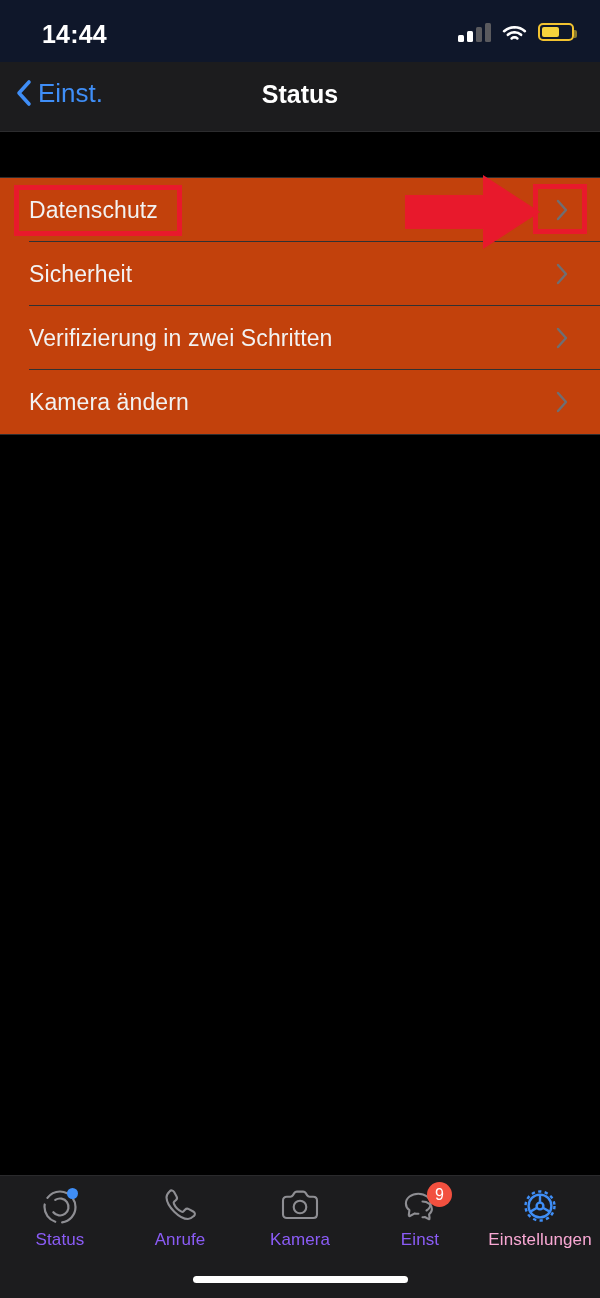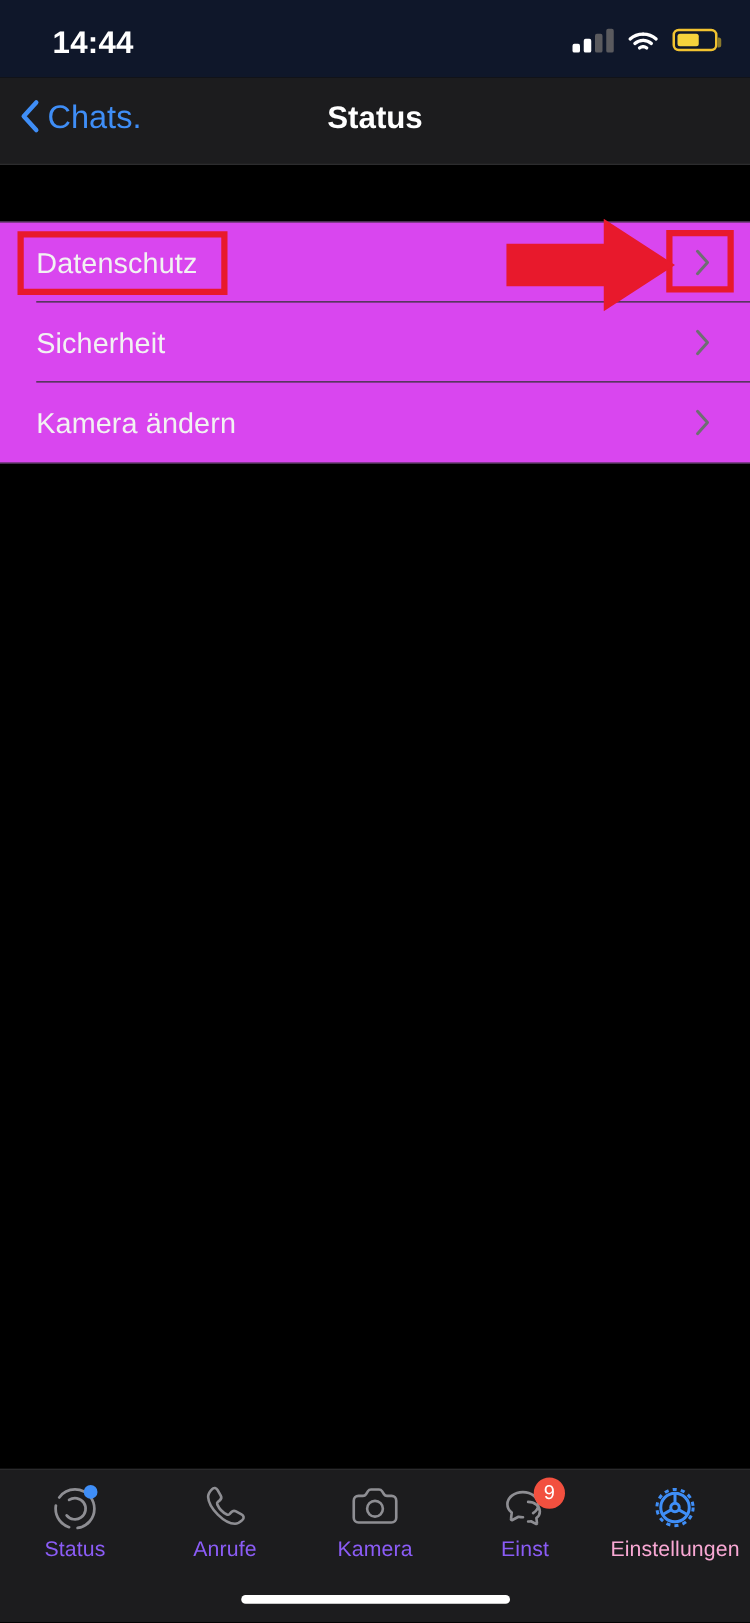--- a/index.html
+++ b/index.html
@@ -117,21 +117,21 @@
   .nav-title {
     position: absolute;
     left: 0; right: 0;
     top: 18px;
     text-align: center;
     color: #ffffff;
     font-size: 25px;
     font-weight: bold;
   }
   .group {
-    background: #d946ef;
+    background: #c2410c;
     width: 600px;
     border-top: 1px solid #2e2e30;
     border-bottom: 1px solid #2e2e30;
     box-sizing: border-box;
   }
   #group1 { position: absolute; top: 177px; left: 0; }
   #group2 { position: absolute; top: 487px; left: 0; }
 
   .row {
     position: relative;
@@ -282,21 +282,21 @@
         <div class="nub"></div>
       </div>
     </div>
   </div>
 
   <div class="navbar">
     <div class="nav-back">
       <svg class="chev-left" viewBox="0 0 16 28">
         <polyline points="13,3 3,14 13,25" fill="none" stroke="#3f8ef7" stroke-width="3.6" stroke-linecap="round" stroke-linejoin="round"></polyline>
       </svg>
-      <span class="nav-back-label">Chats.</span>
+      <span class="nav-back-label">Einst.</span>
     </div>
     <div class="nav-title">Status</div>
   </div>
 
   <div class="group" id="group1">
 
     <div class="row">
       <span class="row-label">Datenschutz</span>
       <svg class="row-chevron" viewBox="0 0 12 22">
         <polyline points="2,2 10,11 2,20" fill="none" stroke="#6e6e73" stroke-width="2.4" stroke-linecap="round" stroke-linejoin="round"></polyline>
@@ -305,20 +305,27 @@
     </div>
 
     <div class="row">
       <span class="row-label">Sicherheit</span>
       <svg class="row-chevron" viewBox="0 0 12 22">
         <polyline points="2,2 10,11 2,20" fill="none" stroke="#6e6e73" stroke-width="2.4" stroke-linecap="round" stroke-linejoin="round"></polyline>
       </svg>
       <div class="row-sep"></div>
     </div>
 
+    <div class="row">
+      <span class="row-label">Verifizierung in zwei Schritten</span>
+      <svg class="row-chevron" viewBox="0 0 12 22">
+        <polyline points="2,2 10,11 2,20" fill="none" stroke="#6e6e73" stroke-width="2.4" stroke-linecap="round" stroke-linejoin="round"></polyline>
+      </svg>
+      <div class="row-sep"></div>
+    </div>
 
     <div class="row">
       <span class="row-label">Kamera ändern</span>
       <svg class="row-chevron" viewBox="0 0 12 22">
         <polyline points="2,2 10,11 2,20" fill="none" stroke="#6e6e73" stroke-width="2.4" stroke-linecap="round" stroke-linejoin="round"></polyline>
       </svg>
     </div>
 
   </div>
 

